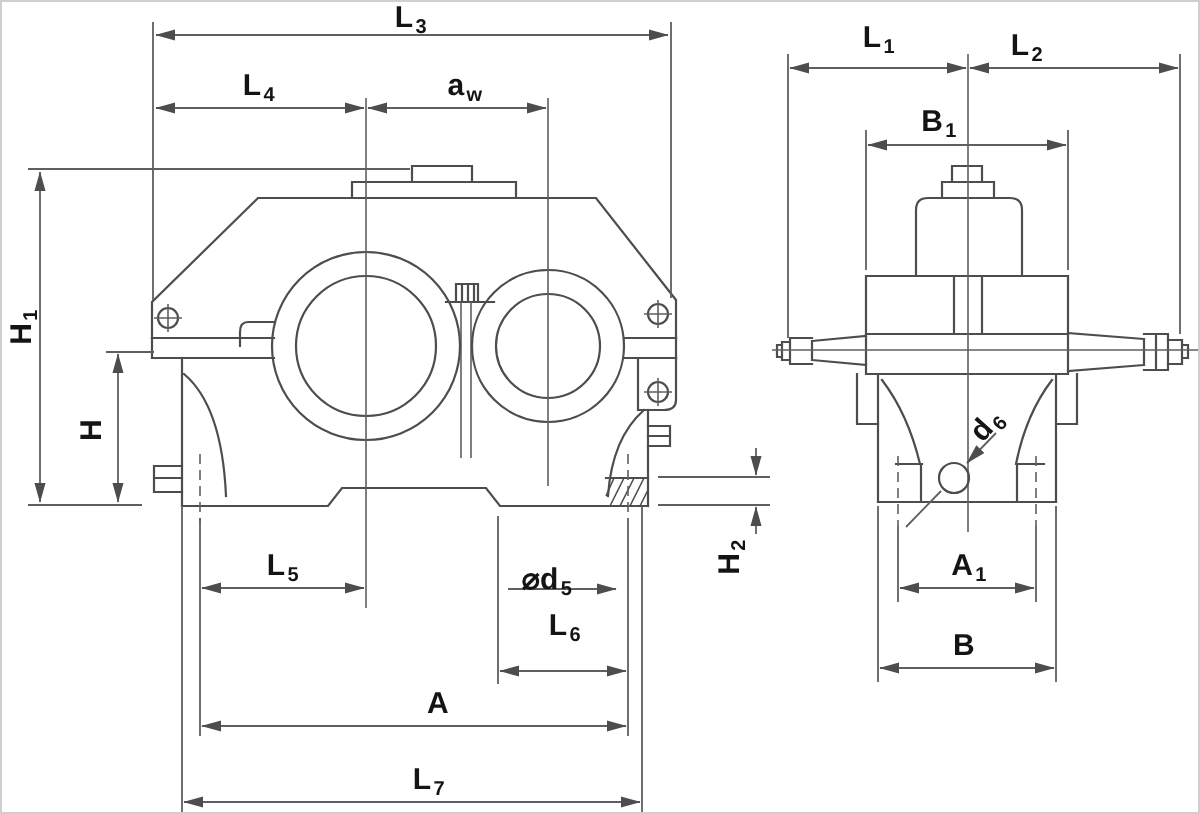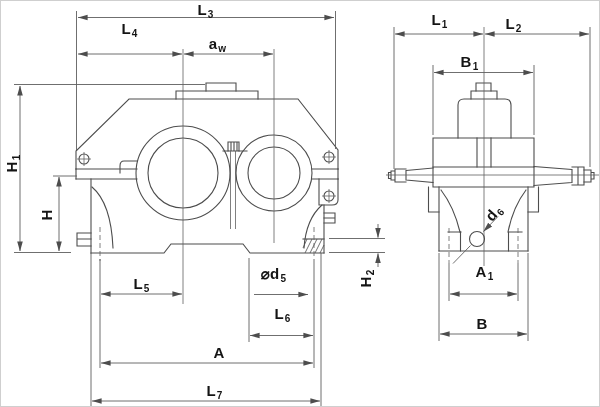--- a/index.html
+++ b/index.html
@@ -192,30 +192,30 @@
       <path class="dl" d="M448,262 V300 M517,262 V300"></path>
       <line class="dl" x1="449" y1="293" x2="516" y2="293" marker-start="url(#arr)" marker-end="url(#arr)"></line>
 
       <path class="dl" d="M438,252 V340 M527,252 V340"></path>
       <line class="dl" x1="439" y1="333" x2="526" y2="333" marker-start="url(#arr)" marker-end="url(#arr)"></line>
     </g>
   </g>
 </svg>
 
 <div class="lbl" style="left:204px;top:8px"><span>L</span><span class="sub">3</span></div>
-<div class="lbl" style="left:128px;top:27px"><span>L</span><span class="sub">4</span></div>
-<div class="lbl" style="left:216px;top:42px"><span>a</span><span class="sub">w</span></div>
+<div class="lbl" style="left:128px;top:42px"><span>L</span><span class="sub">4</span></div>
+<div class="lbl" style="left:231px;top:42px"><span>a</span><span class="sub">w</span></div>
 <div class="lbl rot" style="left:10px;top:163px"><span>H</span><span class="sub">1</span></div>
 <div class="lbl rot" style="left:45px;top:214px"><span>H</span><span class="sub"></span></div>
 <div class="lbl rot" style="left:364px;top:278px"><span>H</span><span class="sub">2</span></div>
 <div class="lbl" style="left:140px;top:282px"><span>L</span><span class="sub">5</span></div>
-<div class="lbl" style="left:272px;top:272px"><span>⌀d</span><span class="sub">5</span></div>
+<div class="lbl" style="left:272px;top:289px"><span>⌀d</span><span class="sub">5</span></div>
 <div class="lbl" style="left:281px;top:312px"><span>L</span><span class="sub">6</span></div>
 <div class="lbl" style="left:218px;top:351px"><span>A</span><span class="sub"></span></div>
 <div class="lbl" style="left:213px;top:389px"><span>L</span><span class="sub">7</span></div>
 <div class="lbl" style="left:438px;top:18px"><span>L</span><span class="sub">1</span></div>
 <div class="lbl" style="left:512px;top:22px"><span>L</span><span class="sub">2</span></div>
 <div class="lbl" style="left:468px;top:60px"><span>B</span><span class="sub">1</span></div>
-<div class="lbl" style="left:483px;top:270px"><span>A</span><span class="sub">1</span></div>
+<div class="lbl" style="left:483px;top:282px"><span>A</span><span class="sub">1</span></div>
 <div class="lbl" style="left:481px;top:322px"><span>B</span><span class="sub"></span></div>
 <div class="lbl rot-d6" style="left:492px;top:212px"><span>d</span><span class="sub">6</span></div>
 
 </div>
 
 </body></html>

